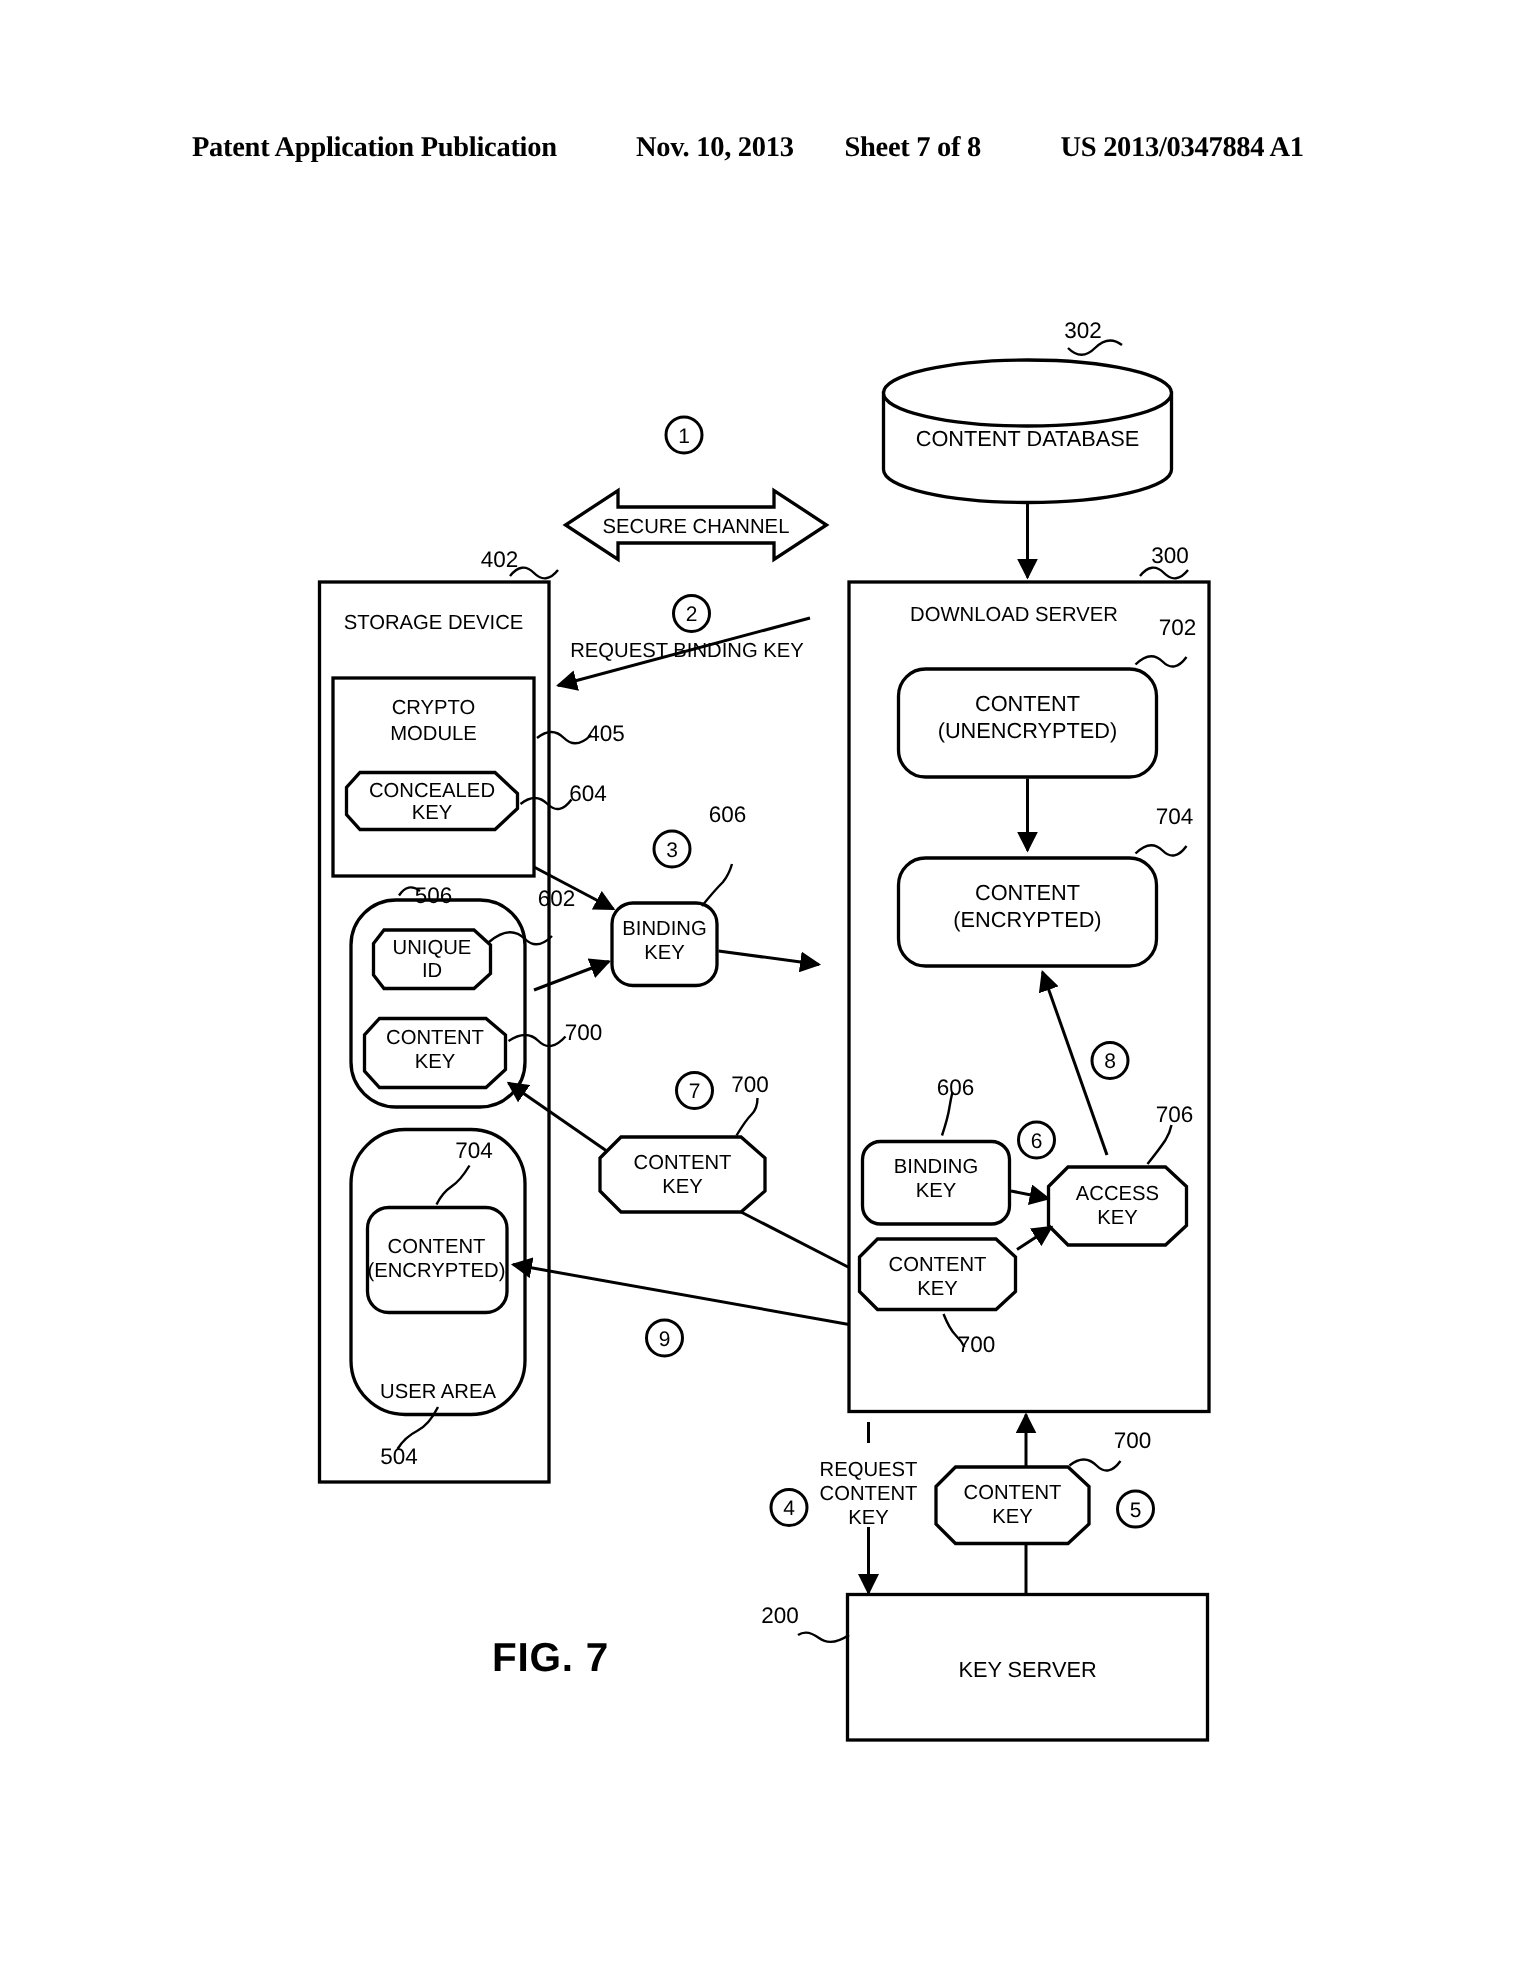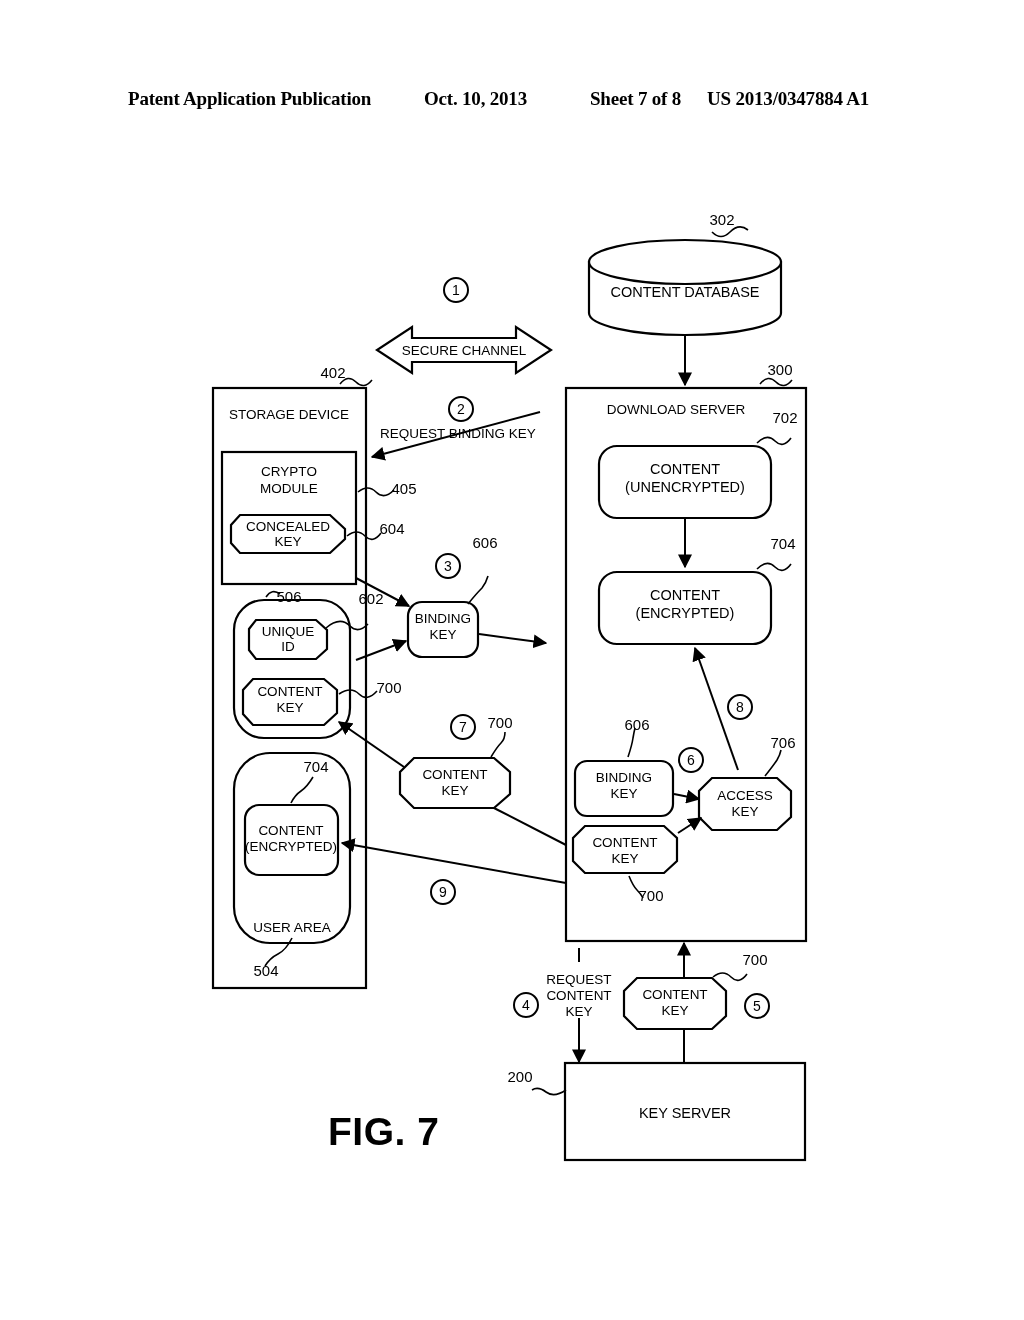--- a/index.html
+++ b/index.html
@@ -28,33 +28,32 @@
     top: 88px;
     width: 1024px;
     font-family: "Liberation Serif", serif;
     font-weight: bold;
     font-size: 19px;
     letter-spacing: -0.2px;
     white-space: nowrap;
   }
   .pub-header .h-pub   { position: absolute; left: 128px; top: 0; }
   .pub-header .h-date  { position: absolute; left: 424px; top: 0; }
-  .pub-header .h-sheet { position: absolute; left: 590px; top: 0; }
+  .pub-header .h-sheet { position: absolute; left: 563px; top: 0; }
   .pub-header .h-num   { position: absolute; left: 707px; top: 0; }
 
   
   .fig-label {
     position: absolute;
     left: 328px;
     top: 1090px;
     font-family: "Liberation Sans", sans-serif;
     font-weight: bold;
-    font-size: 39px;
+    font-size: 27px;
     letter-spacing: 0.5px;
-    margin-top: 20px;
   }
 
   
   svg.diagram {
     position: absolute;
     left: 0; top: 0;
     width: 1024px;
     height: 1320px;
   }
   svg.diagram text {
@@ -70,21 +69,21 @@
   .ln       { stroke: #000000; stroke-width: 2; fill: none; }
   .leader   { stroke: #000000; stroke-width: 1.6; fill: none; }
 </style>
 </head>
 <body>
 
 <div class="page">
 
   <div class="pub-header">
     <span class="h-pub">Patent Application Publication</span>
-    <span class="h-date">Oct. 10, 2013</span>
+    <span class="h-date">Nov. 10, 2013</span>
     <span class="h-sheet">Sheet 7 of 8</span>
     <span class="h-num">US 2013/0347884 A1</span>
   </div>
 
   <div class="fig-label">FIG. 7</div>
 
   <svg class="diagram" viewBox="0 0 1024 1320">
     <defs>
       <marker id="arrow" viewBox="0 0 10 10" refX="9" refY="5" markerWidth="7" markerHeight="7" orient="auto-start-reverse">
         <path d="M 0 0 L 10 5 L 0 10 z" fill="#000"></path>

